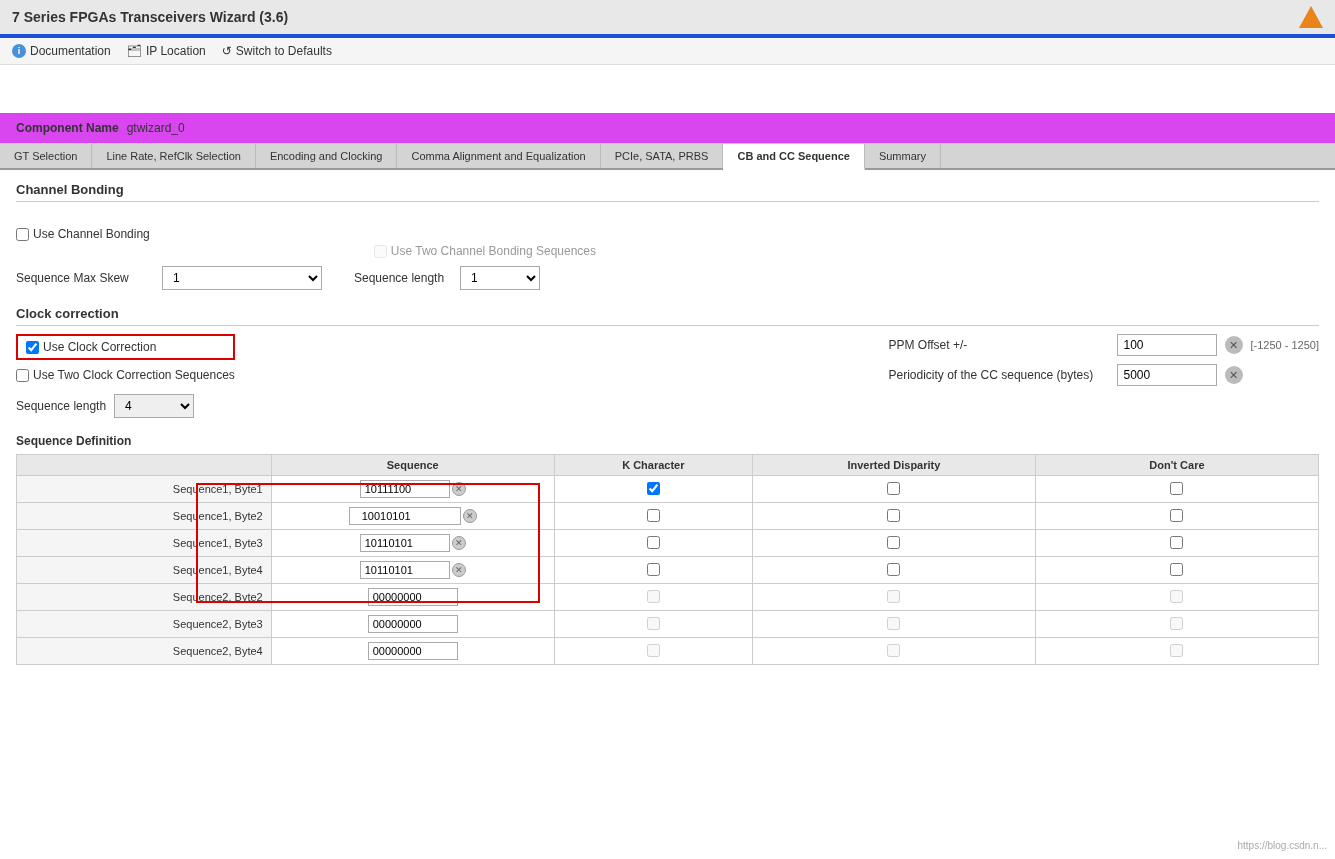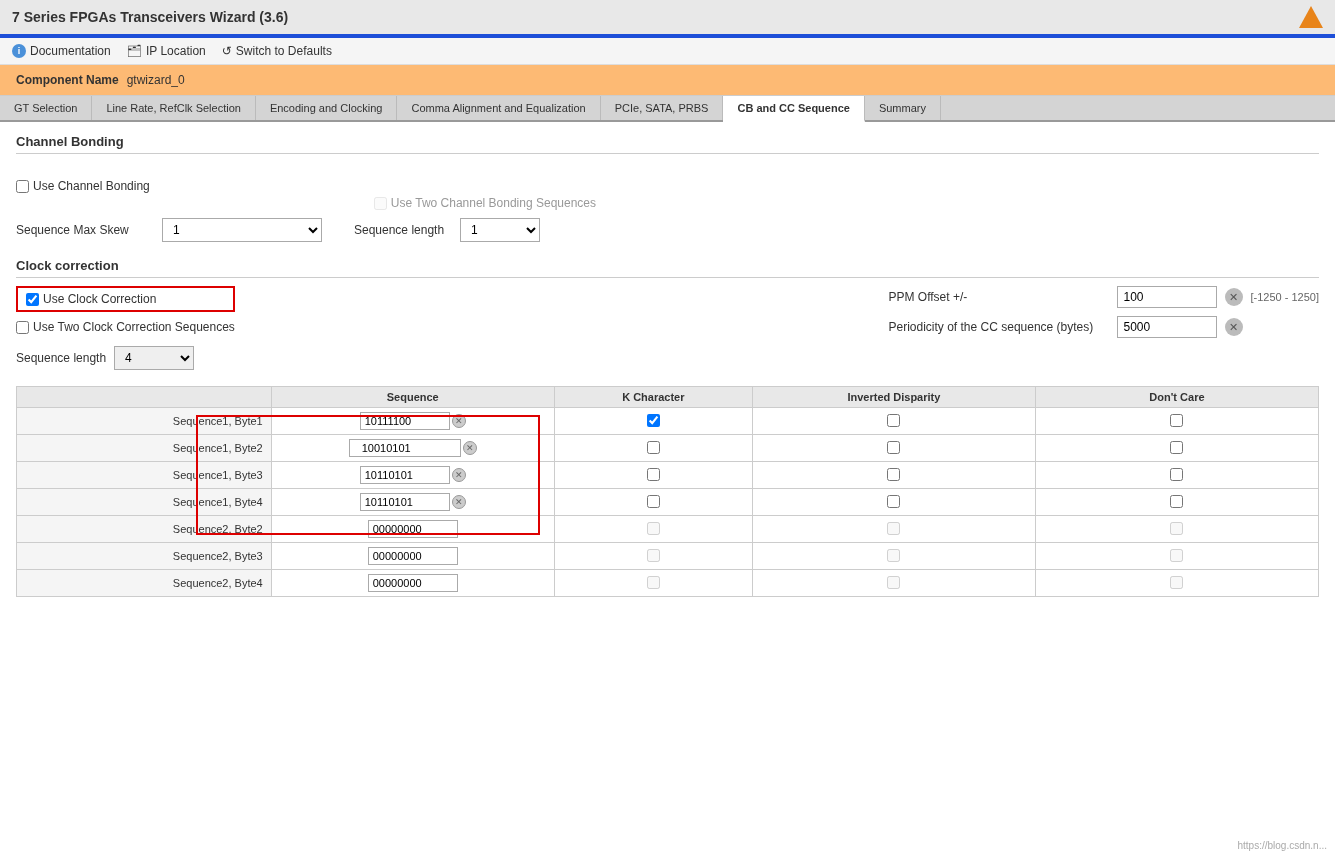--- a/index.html
+++ b/index.html
@@ -12,21 +12,21 @@
     #title-bar h1 { font-size: 14px; font-weight: bold; color: #333; }
 
     
     #toolbar { background: #f5f5f5; border-bottom: 1px solid #ddd; padding: 6px 12px; display: flex; align-items: center; gap: 16px; }
     .toolbar-item { display: flex; align-items: center; gap: 4px; cursor: pointer; color: #333; font-size: 12px; }
     .icon-info { width: 14px; height: 14px; border-radius: 50%; background: #4a90d9; color: #fff; display: flex; align-items: center; justify-content: center; font-size: 9px; font-weight: bold; }
     .icon-folder { font-size: 12px; }
     .icon-refresh { font-size: 12px; }
 
     
-    #component-bar { background: #fdba74; border-bottom: 1px solid #ccc; padding: 8px 16px; display: flex; align-items: center; gap: 8px; }
+    #component-bar { background: #d946ef; border-bottom: 1px solid #ccc; padding: 8px 16px; display: flex; align-items: center; gap: 8px; margin-top: 48px; }
     #component-bar label { font-size: 12px; font-weight: bold; }
     #component-bar span { font-size: 12px; }
 
     
     #tabs { display: flex; background: #d4d4d4; border-bottom: 2px solid #999; }
     .tab { padding: 6px 14px; font-size: 11px; cursor: pointer; border-right: 1px solid #bbb; background: #d4d4d4; color: #333; white-space: nowrap; }
     .tab.active { background: #fff; border-bottom: 2px solid #fff; margin-bottom: -2px; font-weight: bold; }
 
     
     #main { padding: 12px 16px; flex: 1; background: #fff; }
@@ -181,20 +181,21 @@
         <label>Sequence length</label>
         <select style="padding:3px 6px;font-size:12px;border:1px solid #aaa;width:80px;">
           <option>4</option>
           <option>1</option>
           <option>2</option>
         </select>
       </div>
     </div>
 
     <div id="seq-def">
+      <div class="seq-def-title">Sequence Definition</div>
 
       <div class="seq-table-wrapper" style="position:relative;">
         <table class="seq-table">
           <thead>
             <tr>
               <th style="width:180px;"></th>
               <th style="width:200px;">Sequence</th>
               <th style="width:140px;">K Character</th>
               <th style="width:200px;">Inverted Disparity</th>
               <th style="width:200px;">Don't Care</th>

